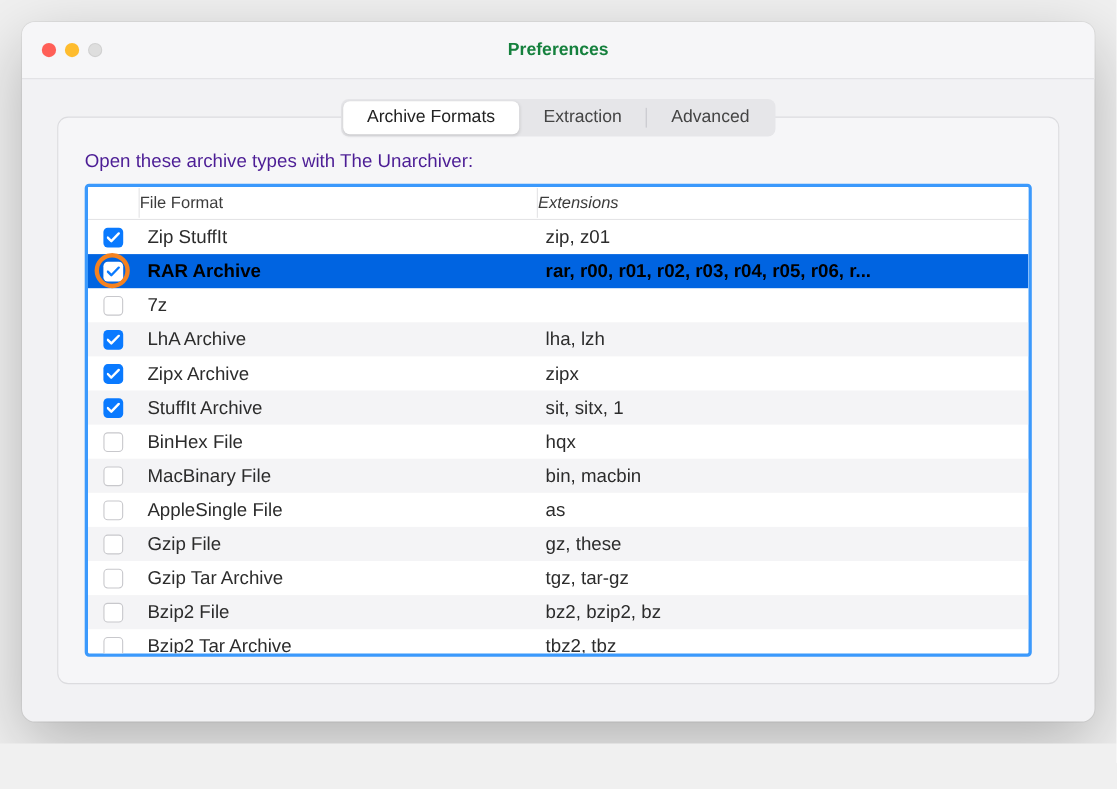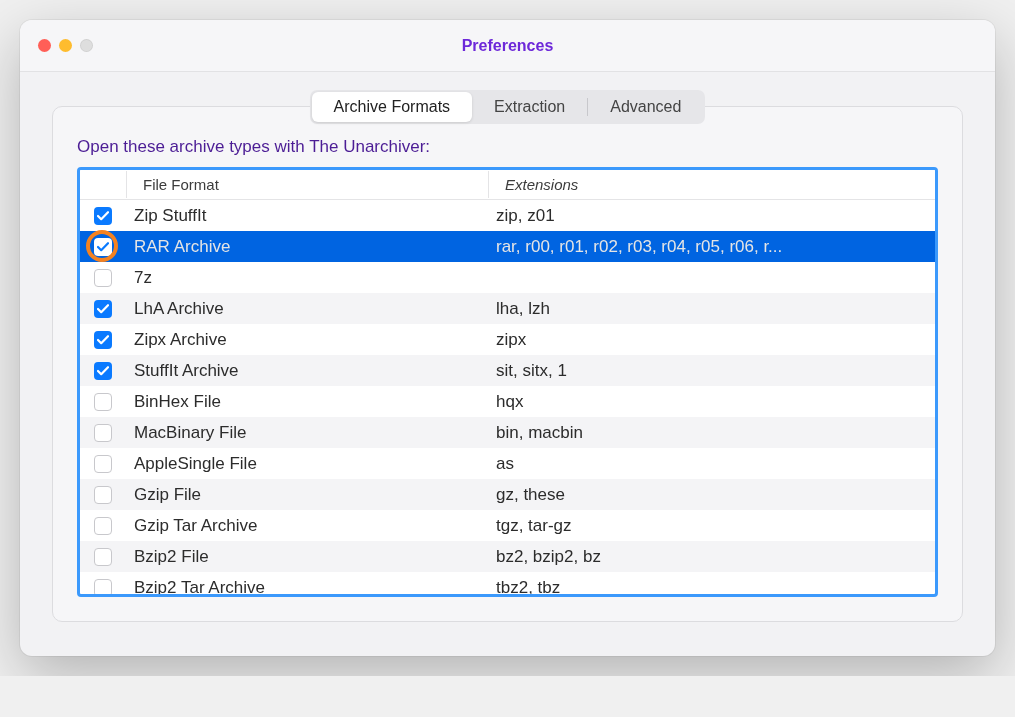--- a/index.html
+++ b/index.html
@@ -43,21 +43,21 @@
     .light.red { background: #ff5f57; }
     .light.yellow { background: #febc2e; }
     .light.gray { background: #dedede; box-shadow: inset 0 0 0 1px rgba(0,0,0,0.06); }
     .title {
       position: absolute;
       left: 0;
       right: 0;
       text-align: center;
       font-weight: 600;
       font-size: 16px;
-      color: #6d28d9;
+      color: #15803d;
       pointer-events: none;
     }
     .content {
       padding: 18px 32px 34px;
     }
     .tabs-wrap {
       display: flex;
       justify-content: center;
       position: relative;
       z-index: 2;
@@ -111,42 +111,43 @@
     .table-header {
       display: flex;
       background: #fff;
       border-bottom: 1px solid #e4e4e6;
       height: 30px;
       align-items: center;
     }
     .th {
       font-size: 15px;
       color: #3c3c3c;
-      padding: 5px 16px;
+      padding: 5px 0;
       font-weight: 400;
     }
     .th.checkbox-col { width: 46px; }
     .th.format-col { width: 362px; border-left: 1px solid #e4e4e6; }
     .th.ext-col { flex: 1; border-left: 1px solid #e4e4e6; font-style: italic; }
     .table-body {
       flex: 1;
       overflow: hidden;
     }
     .row {
       display: flex;
       align-items: center;
       height: 31px;
       font-size: 17px;
       color: #2c2c2c;
       position: relative;
     }
     .row:nth-child(even):not(.selected) { background: #f4f4f6; }
     .row.selected {
       background: #0064e1;
-      color: #e5e5e5;
+      color: #000000;
+      font-weight: bold;
     }
     .cell.checkbox-col {
       width: 46px;
       display: flex;
       justify-content: center;
       align-items: center;
     }
     .cell.format-col { width: 362px; padding-left: 8px; white-space: nowrap; overflow: hidden; text-overflow: ellipsis;}
     .cell.ext-col { flex: 1; padding-left: 8px; padding-right: 8px; white-space: nowrap; overflow: hidden; text-overflow: ellipsis; }
     .chk {

